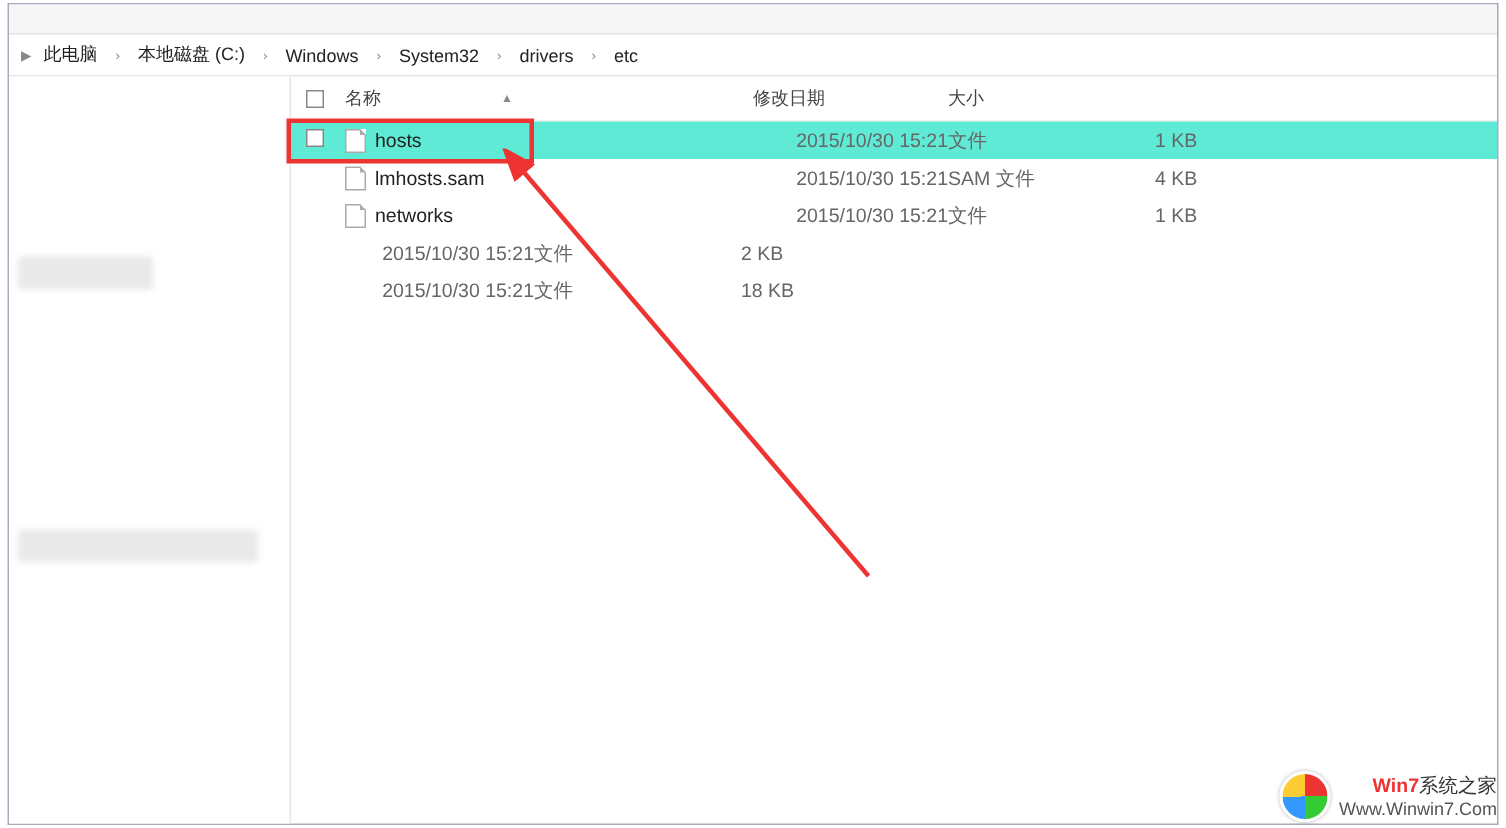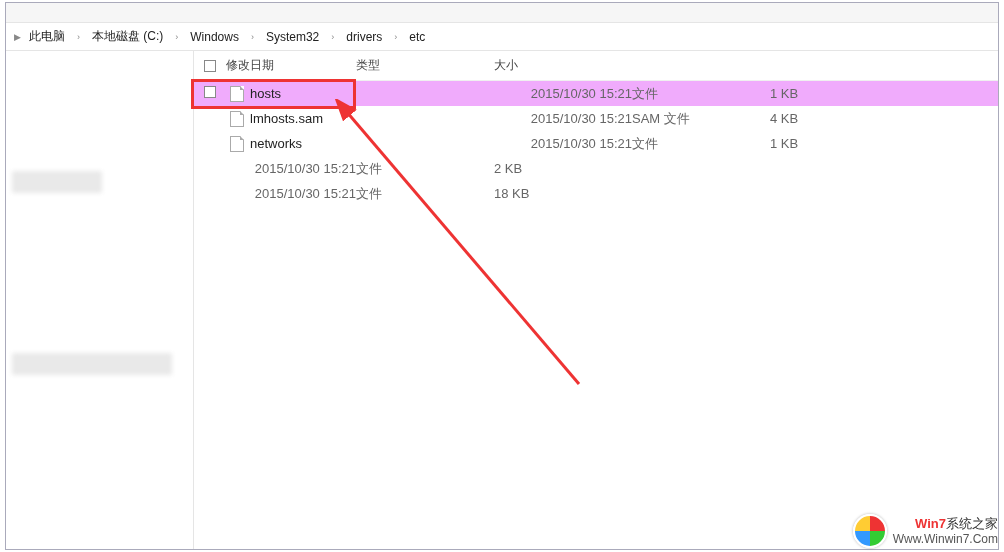--- a/index.html
+++ b/index.html
@@ -21,21 +21,21 @@
   .col { display: flex; align-items: center; }
   .col-check { width: 22px; }
   .ck { width: 12px; height: 12px; border: 1px solid #888; background: #fff; display: inline-block; }
   .col-name { width: 276px; padding-left: 4px; }
   .col-date { width: 130px; text-align: right; }
   .col-type { width: 138px; }
   .col-size { width: 86px; text-align: right; padding-right: 8px; }
   .sort-arrow { font-size: 8px; color: #888; margin-left: 80px; }
   .rows { }
   .row { display: flex; height: 25px; align-items: center; padding-left: 10px; font-size: 13px; color: #333; }
-  .row.sel { background: #f0abfc; }
+  .row.sel { background: #5eead4; }
   .row .col-check { width: 22px; }
   .row .ficon { width: 14px; height: 16px; border: 1px solid #aaa; background: #fff; position: relative; display: inline-block; margin-right: 6px; }
   .row .ficon::before { content: ""; position: absolute; right: -1px; top: -1px; width: 0; height: 0; border-left: 4px solid transparent; border-top: 4px solid #fff; }
   .row .ficon::after { content: ""; position: absolute; right: -1px; top: -1px; width: 0; height: 0; border-left: 4px solid #aaa; border-top: 4px solid transparent; }
   .row .col-name { width: 276px; display: flex; align-items: center; color: #222;}
   .row .col-date { width: 130px; color: #666; }
   .row .col-type { width: 138px; color: #666; }
   .row .col-size { width: 86px; text-align: left; padding-right: 8px; color: #666; }
   .highlight-box { position: absolute; border: 3px solid #e33; pointer-events: none; }
   .arrow-svg { position: absolute; pointer-events: none; }
@@ -79,22 +79,25 @@
     <div class="nav">
       <div class="nav-item blur1"></div>
       <div class="nav-item blur2"></div>
     </div>
 
     <div class="content">
       <div class="columns">
         <div class="col col-check">
             <span class="ck"></span>
           </div>
+        <div class="col col-name">
+          <span>名称</span>
+            <span class="sort-arrow">▲</span>
+        </div>
         <div class="col col-date">修改日期</div>
-        <div class="col col-type">类型</div>
         <div class="col col-size">大小</div>
       </div>
       <div class="rows" id="rows">
           <div class="row sel">
             <div class="col-check"><span class="ck"></span></div>
             <div class="col-name">
               <span class="ficon"></span>
               <span>hosts</span>
             </div>
             <div class="col-date">2015/10/30 15:21</div>

